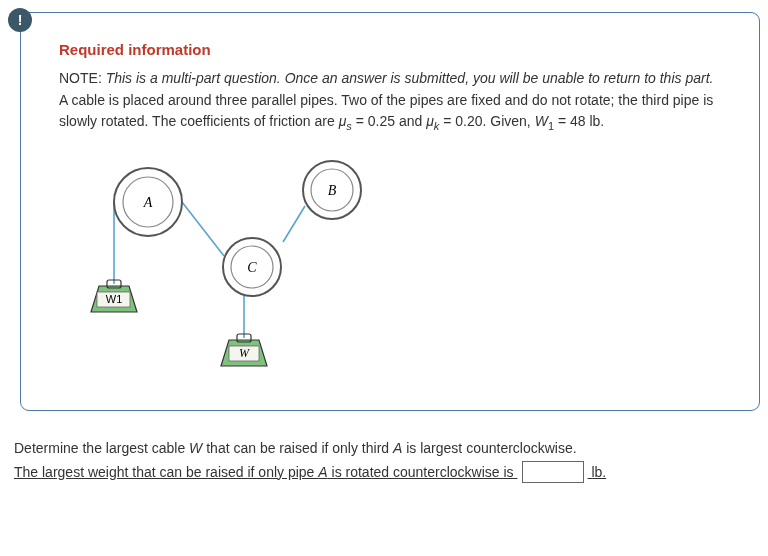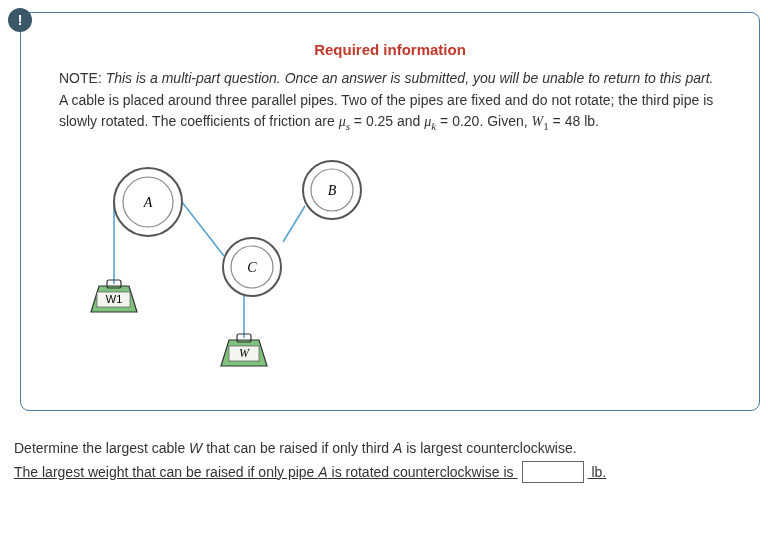--- a/index.html
+++ b/index.html
@@ -33,30 +33,29 @@
       padding: 28px 38px 20px 38px;
       margin-left: 12px;
       margin-top: 4px;
       position: relative;
     }
     .req-title {
       color: #c0392b;
       font-weight: bold;
       margin-bottom: 10px;
       font-size: 15px;
-      text-align: center;
     }
     .note-line {
       margin-bottom: 2px;
       line-height: 1.45;
     }
     .note-label { font-weight: normal; margin-top: 21px; }
     .note-body { font-style: italic; margin-top: 37px; }
     .desc { line-height: 1.45; margin-top: 2px; }
-    .formula { font-family: Liberation Serif, serif; }
+    .formula { font-family: Liberation Sans, sans-serif; }
     .mu { font-style: italic; }
     .sub { font-size: 11px; vertical-align: sub; font-style: italic; }
     .diagram-wrap {
       width: 340px;
       height: 230px;
       margin: 18px 0 8px 10px;
       position: relative;
     }
     .question {
       margin-top: 26px;

